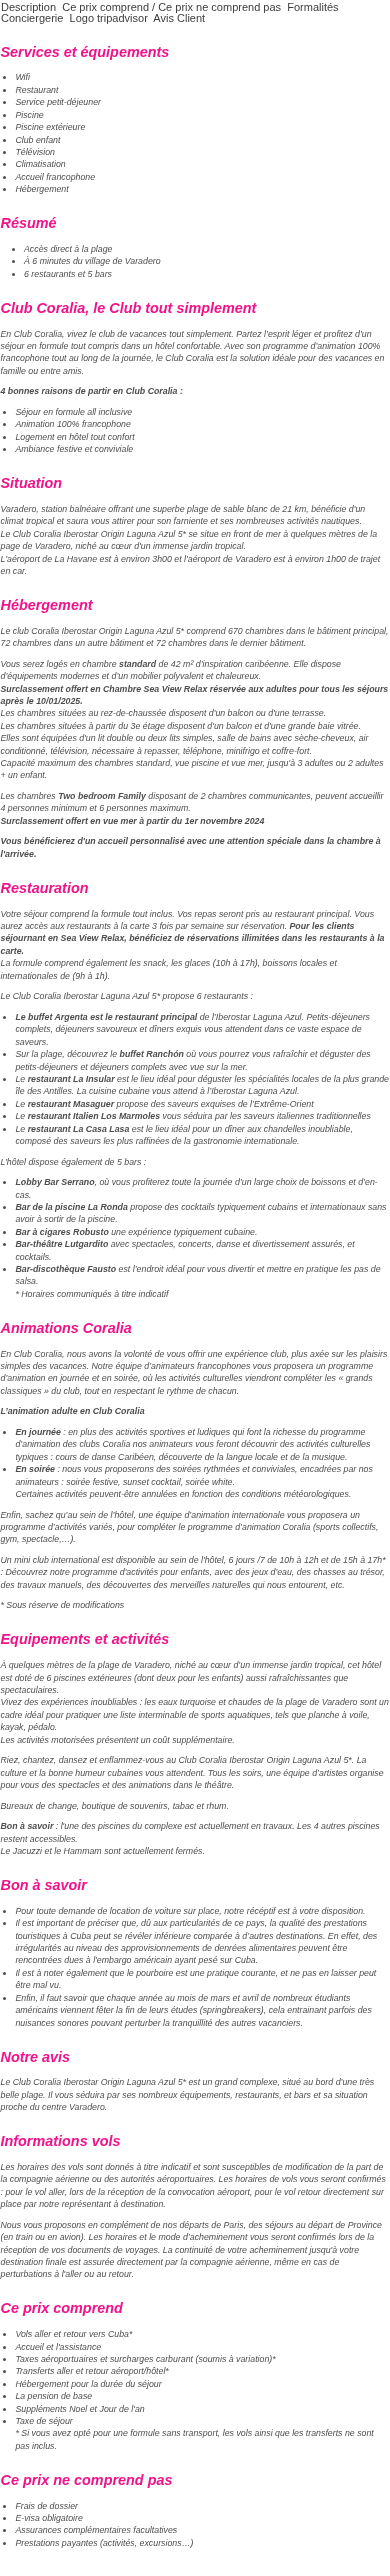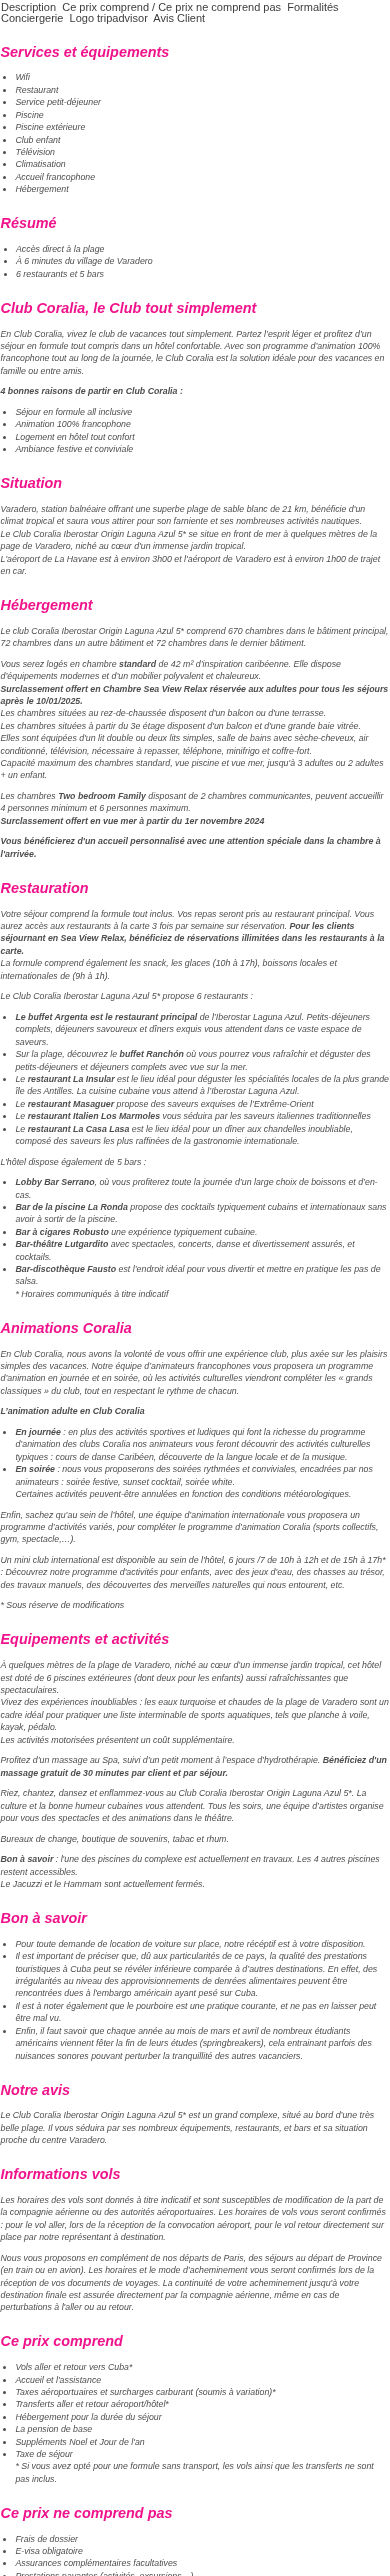--- a/index.html
+++ b/index.html
@@ -42,21 +42,21 @@
     line-height:17.5px;
     font-weight:700;
     margin:19.6px 0 10.3px 0;
   }
   p{margin:0 0 8.2px 0;}
   ul{
     margin:0 0 8.2px 0;
     padding:0 0 0 14.4px;
     list-style:disc;
   }
-  ul.flush{padding-left:15px;}
+  ul.flush{padding-left:23px;}
   li{margin:0;padding-left:0.5px;}
   .b{font-weight:700;text-align:center;}
 </style>
 </head>
 <body>
 
 <nav id="anchor-nav"><a href="#" class="nav-link">Description</a> <a href="#" class="nav-link">Ce prix comprend / Ce prix ne comprend pas</a> <a href="#" class="nav-link">Formalités</a> <a href="#" class="nav-link">Conciergerie</a> <a href="#" class="nav-link">Logo tripadvisor</a> <a href="#" class="nav-link">Avis Client</a> </nav>
 
 <main>
   <section id="description">
@@ -119,21 +119,20 @@
       <p><span class="b">L’animation adulte en Club Coralia</span></p>
       <ul>
         <li><span class="b">En journée</span><span> : en plus des activités sportives et ludiques qui font la richesse du programme d’animation des clubs Coralia nos animateurs vous feront découvrir des activités culturelles typiques : cours de danse Caribéen, découverte de la langue locale et de la musique.</span></li>
         <li><span class="b">En soirée</span><span> : nous vous proposerons des soirées rythmées et conviviales, encadrées par nos animateurs : soirée festive, sunset cocktail, soirée white.</span><br><span>Certaines activités peuvent-être annulées en fonction des conditions météorologiques.</span></li>
       </ul>
       <p><span>Enfin, sachez qu’au sein de l’hôtel, une équipe d’animation internationale vous proposera un programme d’activités variés, pour compléter le programme d’animation Coralia (sports collectifs, gym, spectacle,…).</span></p>
       <p><span>Un mini club international est disponible au sein de l'hôtel, 6 jours /7 de 10h à 12h et de 15h à 17h* : Découvrez notre programme d'activités pour enfants, avec des jeux d'eau, des chasses au trésor, des travaux manuels, des découvertes des merveilles naturelles qui nous entourent, etc.</span></p>
       <p><span>* Sous réserve de modifications</span></p>
       <h2>Equipements et activités</h2>
       <p><span>À quelques mètres de la plage de Varadero, niché au cœur d’un immense jardin tropical, cet hôtel est doté de 6 piscines extérieures (dont deux pour les enfants) aussi rafraîchissantes que spectaculaires.</span><br><span>Vivez des expériences inoubliables : les eaux turquoise et chaudes de la plage de Varadero sont un cadre idéal pour pratiquer une liste interminable de sports aquatiques, tels que planche à voile, kayak, pédalo.</span><br><span>Les activités motorisées présentent un coût supplémentaire.</span></p>
-      <p><span>Profitez d’un massage au Spa, suivi d’un petit moment à l’espace d’hydrothérapie. </span><span class="b">Bénéficiez d'un massage gratuit de 30 minutes par client et par séjour.</span></p>
       <p><span>Riez, chantez, dansez et enflammez-vous au Club Coralia Iberostar Origin Laguna Azul 5*. La culture et la bonne humeur cubaines vous attendent. Tous les soirs, une équipe d’artistes organise pour vous des spectacles et des animations dans le théâtre.</span></p>
       <p><span>Bureaux de change, boutique de souvenirs, tabac et rhum.</span></p>
       <p><span class="b">Bon à savoir</span><span> : l'une des piscines du complexe est actuellement en travaux. Les 4 autres piscines restent accessibles.</span><br><span>Le Jacuzzi et le Hammam sont actuellement fermés.</span></p>
       <h2>Bon à savoir</h2>
       <ul>
         <li><span>Pour toute demande de location de voiture sur place, notre récéptif est à votre disposition.</span></li>
         <li><span>Il est important de préciser que, dû aux particularités de ce pays, la qualité des prestations touristiques à Cuba peut se révéler inférieure comparée à d’autres destinations. En effet, des irrégularités au niveau des approvisionnements de denrées alimentaires peuvent être rencontrées dues à l'embargo américain ayant pesé sur Cuba.</span></li>
         <li><span>Il est à noter également que le pourboire est une pratique courante, et ne pas en laisser peut être mal vu.</span></li>
         <li><span>Enfin, il faut savoir que chaque année au mois de mars et avril de nombreux étudiants américains viennent fêter la fin de leurs études (springbreakers), cela entrainant parfois des nuisances sonores pouvant perturber la tranquillité des autres vacanciers.</span></li>
       </ul>

